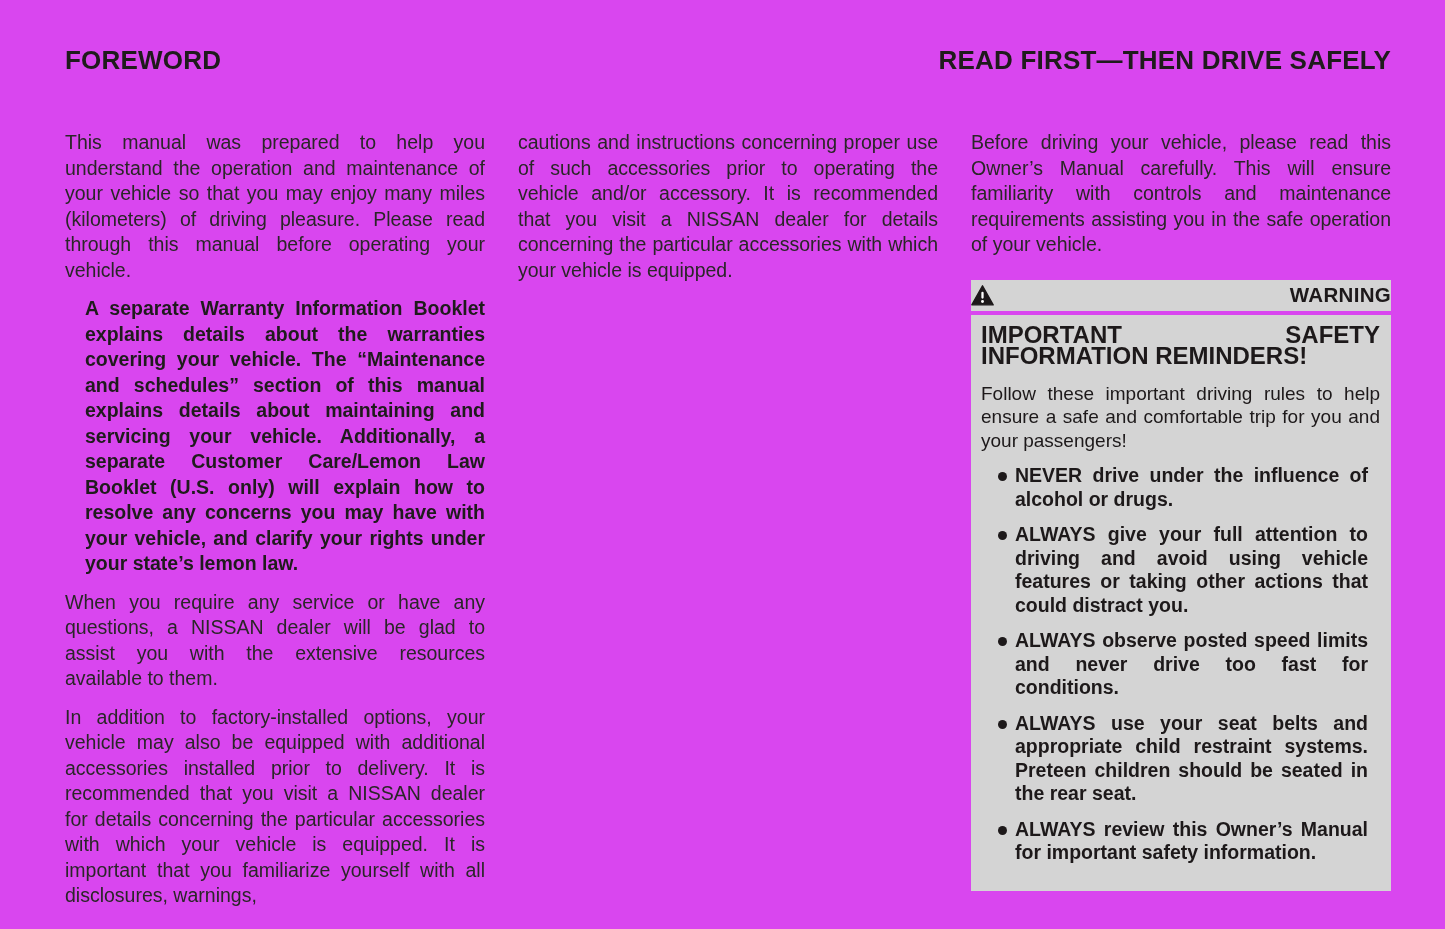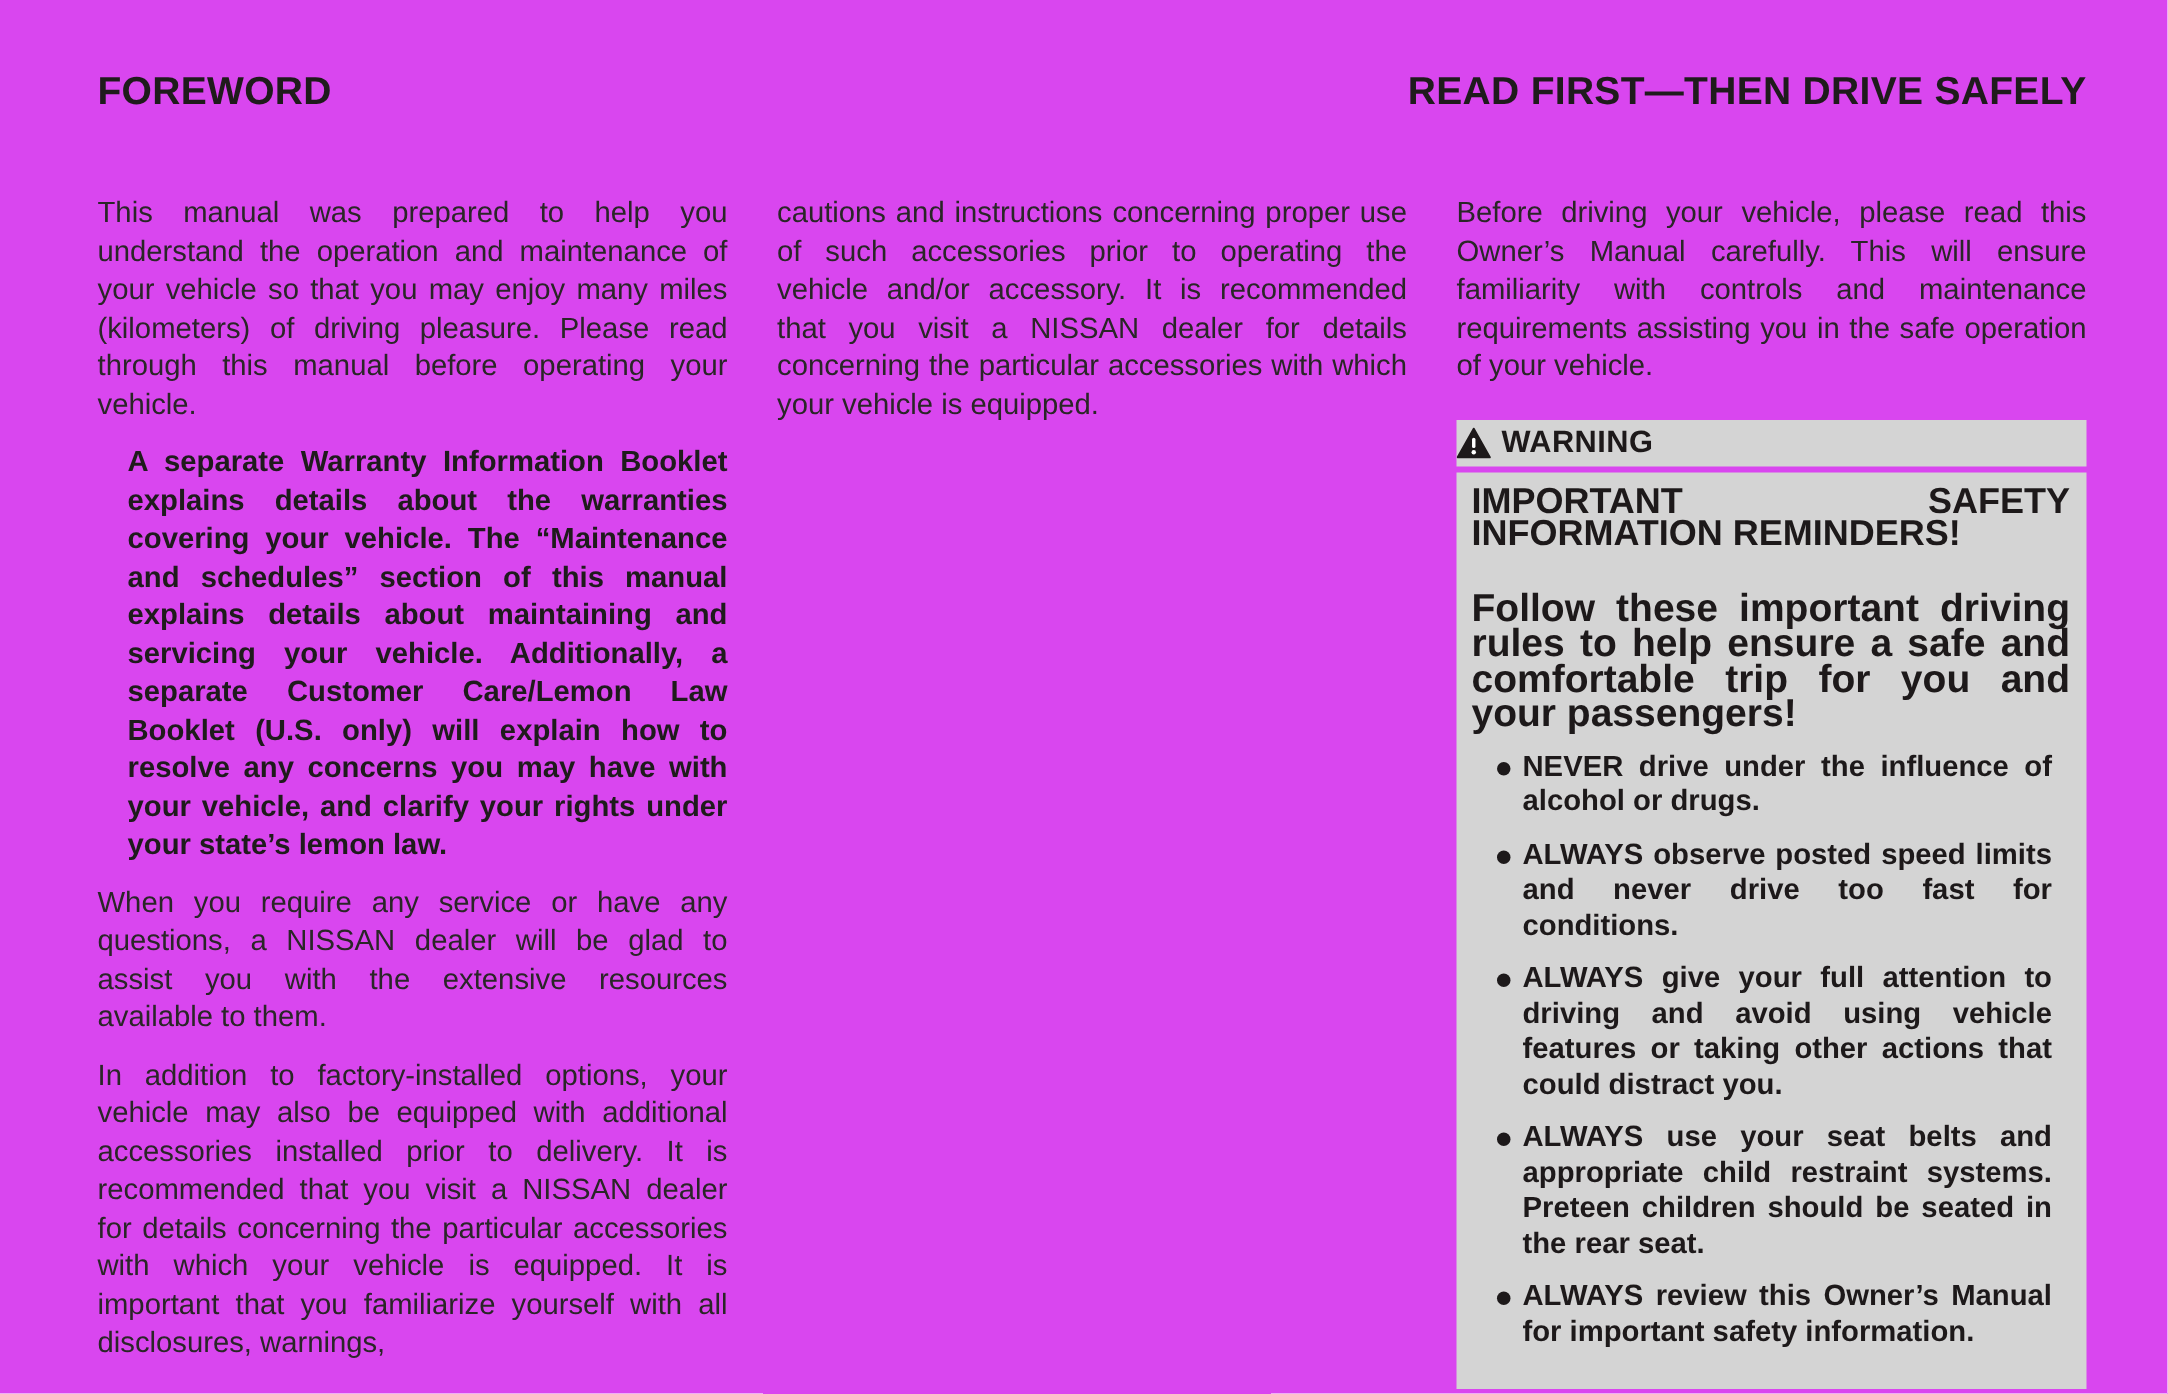--- a/index.html
+++ b/index.html
@@ -54,21 +54,21 @@
   }
   
   .warning-box {
     margin-top: 22px;
   }
   .warning-header {
     background: #d4d4d4;
     height: 31px;
     display: flex;
     align-items: center;
-    justify-content: flex-start;
+    justify-content: space-between;
     gap: 7px;
   }
   .warning-header .w-title {
     font-size: 20.5px;
     font-weight: bold;
     color: #1d191a;
     letter-spacing: 0.3px;
   }
   .warning-icon-svg {
     width: 23px;
@@ -82,25 +82,25 @@
     color: #1d191a;
   }
   .warning-heading {
     font-size: 24px;
     line-height: 21px;
     font-weight: bold;
     text-align: justify;
     margin: 0;
   }
   .warning-lead {
-    font-size: 26px;
+    font-size: 19px;
     line-height: 23.5px;
-    font-weight: bold;
+    font-weight: normal;
     text-align: justify;
-    margin: 28px 0 0 0;
+    margin: 16px 0 0 0;
   }
   .warning-list {
     list-style: none;
     margin: 12px;
     padding: 0;
   }
   .warning-list li {
     display: flex;
     margin-top: 12px;
   }
@@ -160,25 +160,25 @@
         <div class="warning-body">
           <p class="warning-heading">IMPORTANT SAFETY INFORMATION REMINDERS!</p>
           <p class="warning-lead">Follow these important driving rules to help ensure a safe and comfortable trip for you and your passengers!</p>
           <ul class="warning-list">
             <li>
                 <span class="bullet-dot"></span>
                 <span class="li-text">NEVER drive under the influence of alcohol or drugs.</span>
               </li>
             <li>
                 <span class="bullet-dot"></span>
-                <span class="li-text">ALWAYS observe posted speed limits and never drive too fast for conditions.</span>
+                <span class="li-text">ALWAYS give your full attention to driving and avoid using vehicle features or taking other actions that could distract you.</span>
               </li>
             <li>
                 <span class="bullet-dot"></span>
-                <span class="li-text">ALWAYS give your full attention to driving and avoid using vehicle features or taking other actions that could distract you.</span>
+                <span class="li-text">ALWAYS observe posted speed limits and never drive too fast for conditions.</span>
               </li>
             <li>
                 <span class="bullet-dot"></span>
                 <span class="li-text">ALWAYS use your seat belts and appropriate child restraint systems. Preteen children should be seated in the rear seat.</span>
               </li>
             <li>
                 <span class="bullet-dot"></span>
                 <span class="li-text">ALWAYS review this Owner’s Manual for important safety information.</span>
               </li>
           </ul>

